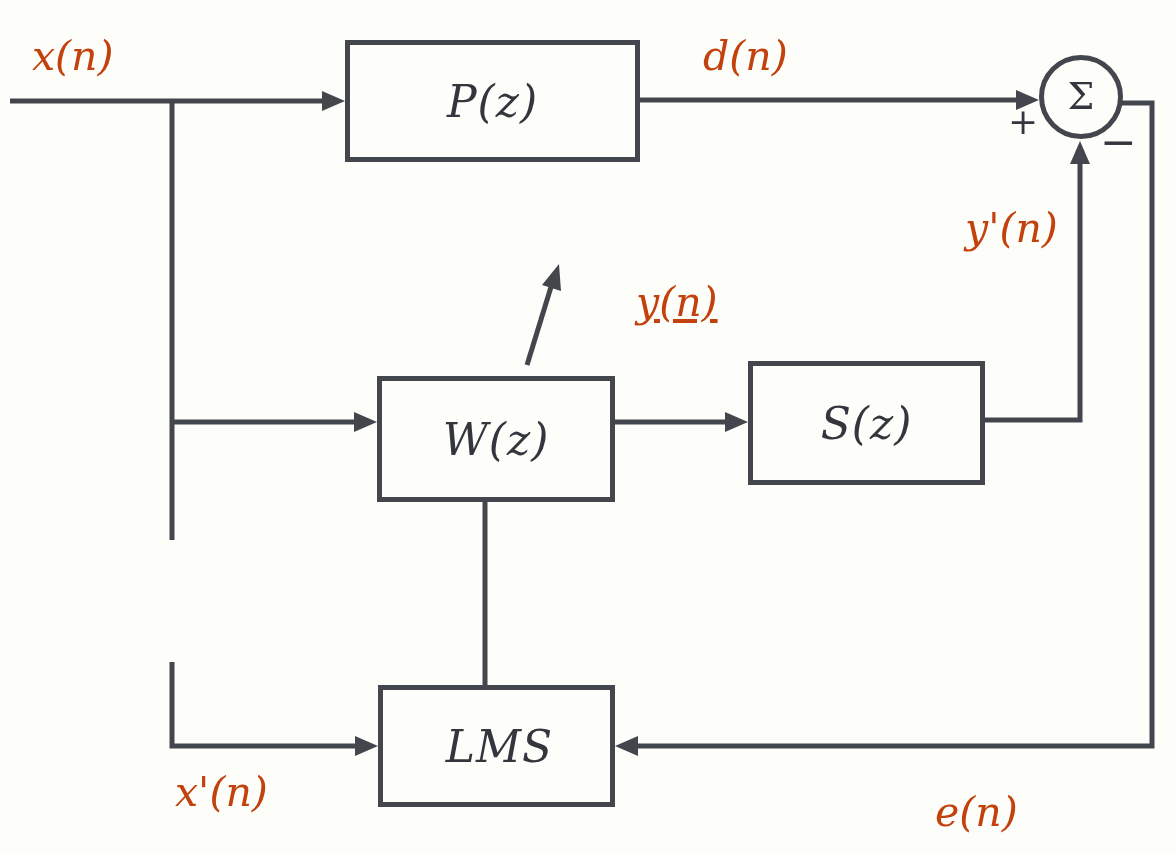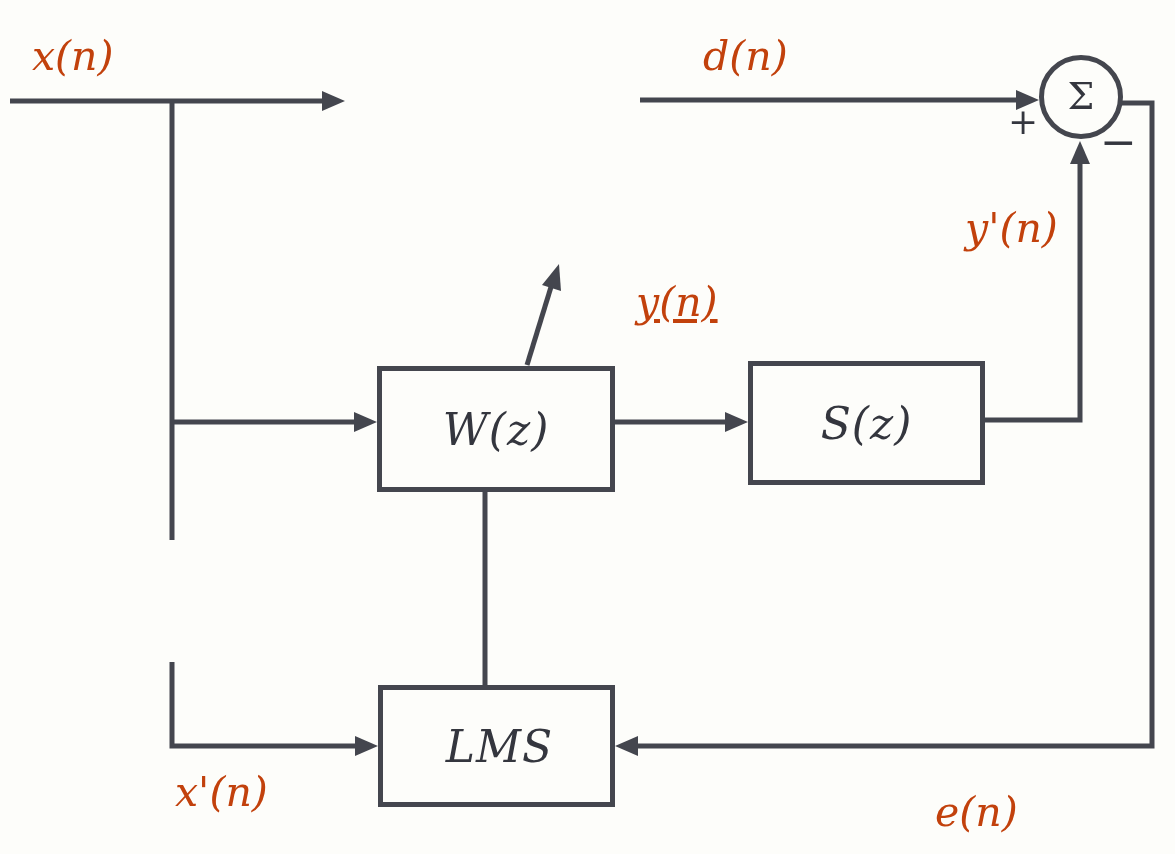--- a/index.html
+++ b/index.html
@@ -68,21 +68,21 @@
   }
   .sign {
     position: absolute;
     font-size: 36px;
     font-style: normal;
     color: #34363e;
     line-height: 1;
   }
   
   #block-p   { left: 345px; top: 40px;  width: 295px; height: 122px; }
-  #block-w   { left: 377px; top: 366px; width: 238px; height: 126px; }
+  #block-w   { left: 377px; top: 376px; width: 238px; height: 126px; }
   #block-s   { left: 748px; top: 361px; width: 237px; height: 124px; }
   #block-shat{ left: 100px; top: 540px; width: 157px; height: 122px; }
   #block-lms { left: 378px; top: 685px; width: 237px; height: 122px; padding-left: 6px; }
 
   
   #sig-x      { left: 32px;   top: 36px; }
   #sig-d      { left: 703px;  top: 36px; }
   #sig-y      { left: 636px;  top: 282px; text-decoration: underline; }
   #sig-yprime { left: 965px;  top: 208px; }
   #sig-xprime { left: 175px;  top: 772px; }
@@ -123,20 +123,23 @@
       <polygon points="377,422 354,412 354,432"></polygon>
       <polygon points="1039,100 1016,90 1016,110"></polygon>
       <polygon points="748,422 725,412 725,432"></polygon>
       <polygon points="1080,141 1070,164 1090,164"></polygon>
       <polygon points="615,746 638,736 638,756"></polygon>
       <polygon points="378,746 355,736 355,756"></polygon>
       <polygon points="559,264 561,291 542,285"></polygon>
     </g>
   </svg>
 
+  <div class="block" id="block-p">
+    <span class="block-label">P(z)</span>
+  </div>
 
   <div class="block" id="block-w">
     <span class="block-label">W(z)</span>
   </div>
 
   <div class="block" id="block-s">
     <span class="block-label">S(z)</span>
   </div>
 
 

